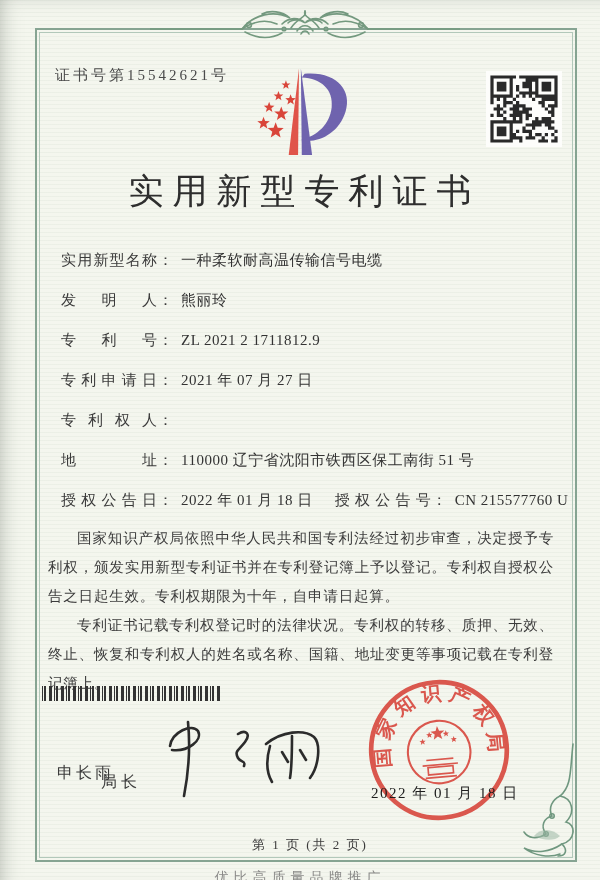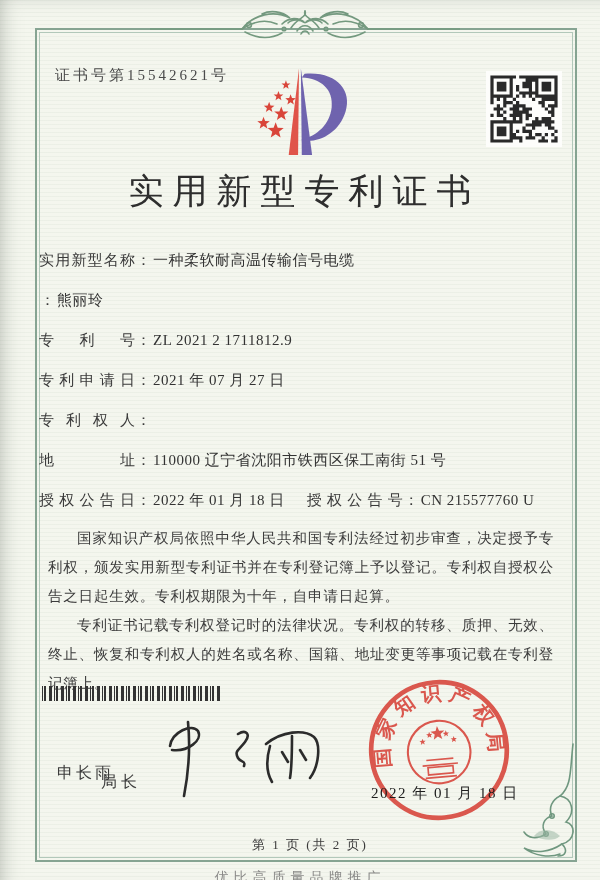--- a/index.html
+++ b/index.html
@@ -10,27 +10,27 @@
     font-family:"Liberation Serif","DejaVu Serif",serif;color:#3a3a3a;
     box-shadow:inset 14px 6px 22px -16px rgba(90,100,90,.5);
   }
   .frame-outer{position:absolute;left:35px;top:28px;width:538px;height:830px;border:2px solid #86a492;}
   .frame-inner{position:absolute;inset:2px;border:1px solid #b2c8ba;}
   .cert-no{position:absolute;left:55px;top:66px;font-size:15px;letter-spacing:3px;color:#4a4a4a;}
   .logo{position:absolute;left:243px;top:58px;width:112px;height:110px;}
   .qr{position:absolute;left:486px;top:71px;width:76px;height:76px;background:#fdfdfb;}
   .title{position:absolute;left:0;right:0;top:168px;text-align:center;font-size:35px;
          letter-spacing:9px;padding-left:9px;font-weight:400;color:#2e2e2e;}
-  .fields{position:absolute;left:39px;top:248px;width:480px;}
+  .fields{position:absolute;left:61px;top:248px;width:480px;}
   .field-row{height:40px;line-height:24px;font-size:15px;display:flex;align-items:flex-start;}
   .fpair{white-space:nowrap;display:flex;}
   .fpair + .fpair{margin-left:22px;align-items:flex-end;}
   .flabel{display:inline-block;width:96px;text-align:justify;text-align-last:justify;color:#3a3a3a;}
   .fcolon{margin-left:1px;}
-  .fvalue{margin-left:2px;letter-spacing:.5px;color:#333;}
+  .fvalue{margin-left:8px;letter-spacing:.5px;color:#333;}
   .paras{position:absolute;left:48px;top:524px;width:506px;font-size:14.5px;line-height:29px;
          text-align:justify;color:#3c3c3c;letter-spacing:.8px;}
   .paras p{margin:0;text-indent:2em;}
   .barcode{position:absolute;left:42px;top:686px;width:182px;height:15px;}
   .signer-title{position:absolute;left:57px;top:772px;font-size:16px;letter-spacing:4px;margin-left:44px;}
   .signer-name{position:absolute;left:57px;top:763px;font-size:16px;letter-spacing:3px;text-align:right;}
   .signature{position:absolute;left:142px;top:708px;width:205px;height:100px;}
   .seal{position:absolute;left:366px;top:677px;width:146px;height:146px;opacity:.9;transform:rotate(-5deg);}
   .seal-date{position:absolute;left:371px;top:784px;font-size:15px;letter-spacing:1.5px;color:#1e1e1e;z-index:3;}
   .page-number{position:absolute;left:0;right:0;top:836px;text-align:center;font-size:13px;letter-spacing:2px;color:#3a3a3a;padding-left:20px;}
@@ -103,20 +103,21 @@
   <div class="fields" id="fields">
       <div class="field-row">
         <span class="fpair">
           <span class="flabel">实用新型名称</span>
           <span class="fcolon">：</span>
           <span class="fvalue">一种柔软耐高温传输信号电缆</span>
         </span>
       </div>
       <div class="field-row">
         <span class="fpair">
+          <span class="flabel">发明人</span>
           <span class="fcolon">：</span>
           <span class="fvalue">熊丽玲</span>
         </span>
       </div>
       <div class="field-row">
         <span class="fpair">
           <span class="flabel">专利号</span>
           <span class="fcolon">：</span>
           <span class="fvalue">ZL 2021 2 1711812.9</span>
         </span>

